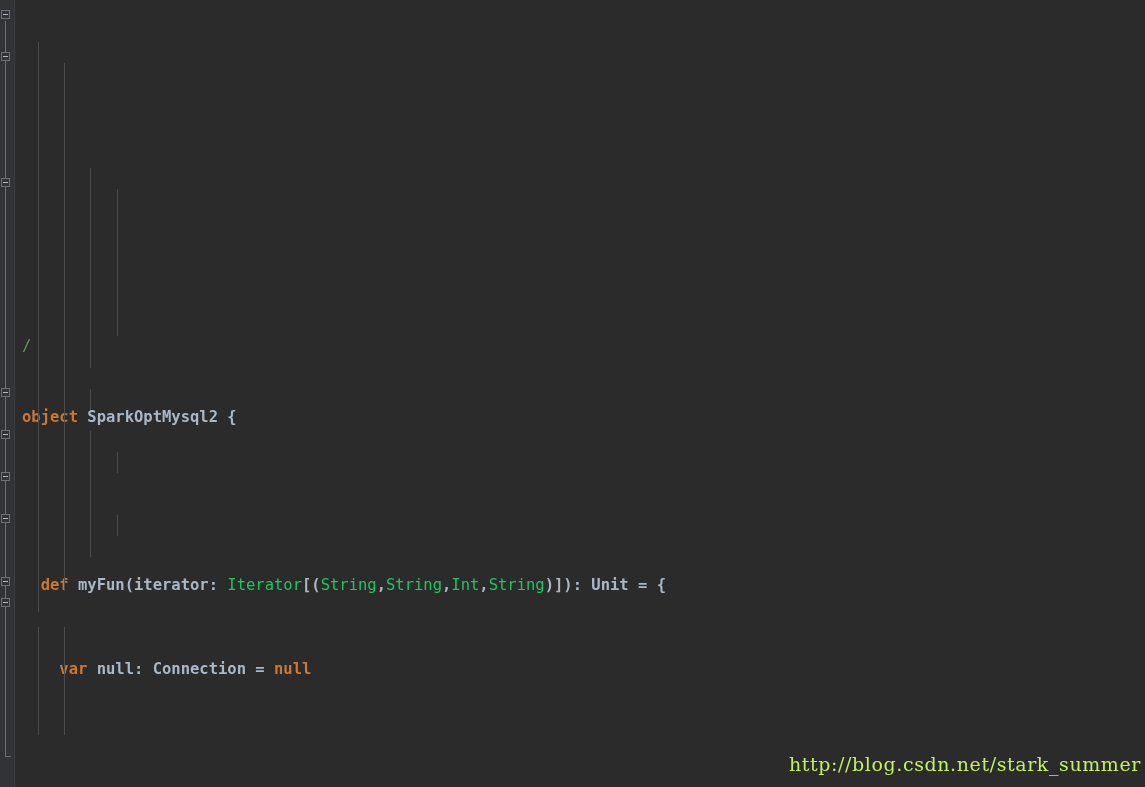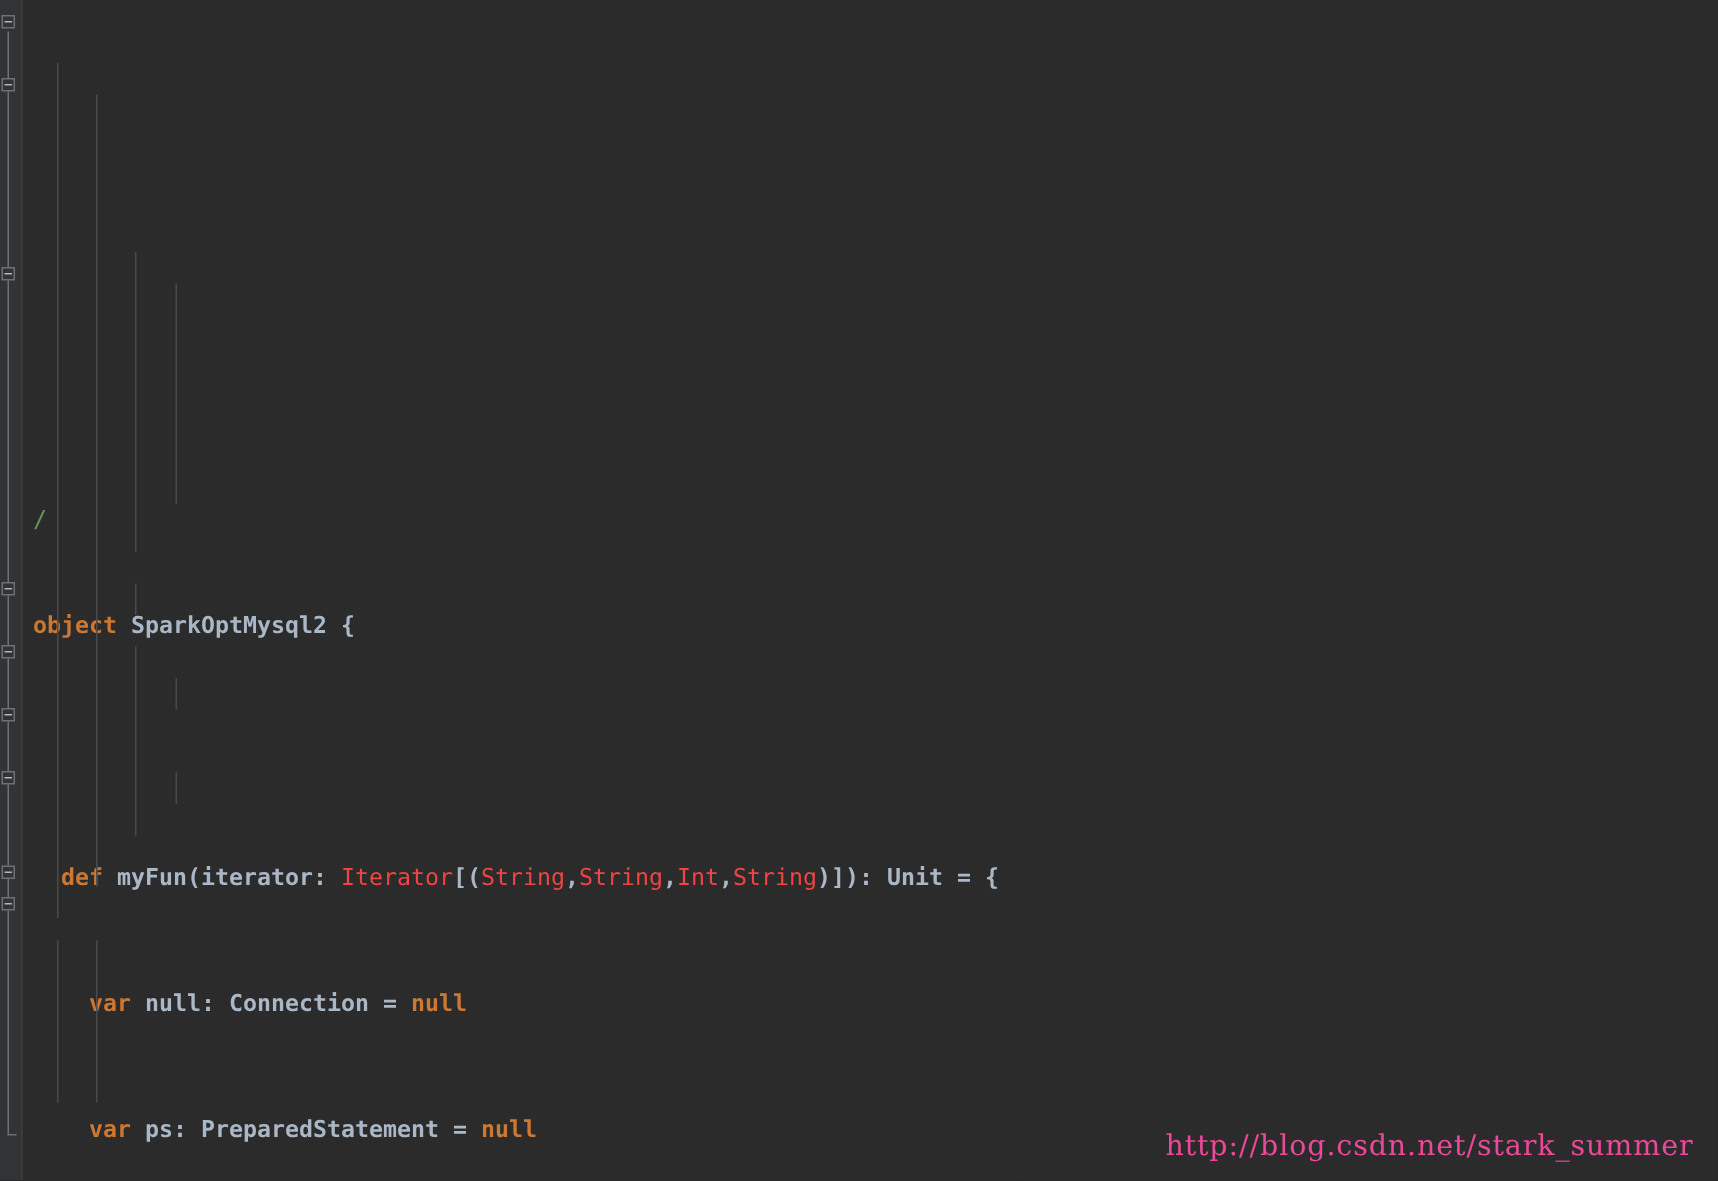--- a/index.html
+++ b/index.html
@@ -86,31 +86,31 @@
   
   .guide {
     position: absolute;
     width: 1px;
     background: #4b4b4b;
   }
 
   
   .kw       { color: #cc7832; font-weight: bold; }
   .plain    { color: #a9b7c6; font-weight: bold; }
-  .typecol  { color: #ef4444; text-align: right; }
+  .typecol  { color: #22c55e; text-align: right; }
   .greenslash { color: #629755; }
 
   
   #watermark {
     position: absolute;
-    right: 16px;
+    right: 4px;
     top: 753px;
     font-family: "DejaVu Serif", "Liberation Serif", serif;
     font-size: 19px;
-    color: #ec4899;
+    color: #bef264;
     letter-spacing: 0.6px;
     white-space: pre;
     margin-left: 36px;
   }
 </style>
 </head>
 <body>
 
 <div id="editor">
 
@@ -181,21 +181,20 @@
     <div class="line" style="height:8px;"><span class="greenslash">/</span></div>
 
     <div class="line"><span class="kw">object</span> <span class="plain">SparkOptMysql2</span> <span class="plain">{</span></div>
 
     <div class="line"> </div>
 
     <div class="line">  <span class="kw">def</span> <span class="plain">myFun(iterator: </span><span class="typecol">Iterator</span><span class="plain">[(</span><span class="typecol">String</span><span class="plain">,</span><span class="typecol">String</span><span class="plain">,</span><span class="typecol">Int</span><span class="plain">,</span><span class="typecol">String</span><span class="plain">)]): Unit = {</span></div>
 
     <div class="line">    <span class="kw">var</span> <span class="plain">null: Connection = </span><span class="kw">null</span></div>
 
-    <div class="line">    <span class="kw">var</span> <span class="plain">ps: PreparedStatement = </span><span class="kw">null</span></div>
 
     
 
     
 
     
 
     
 
     

